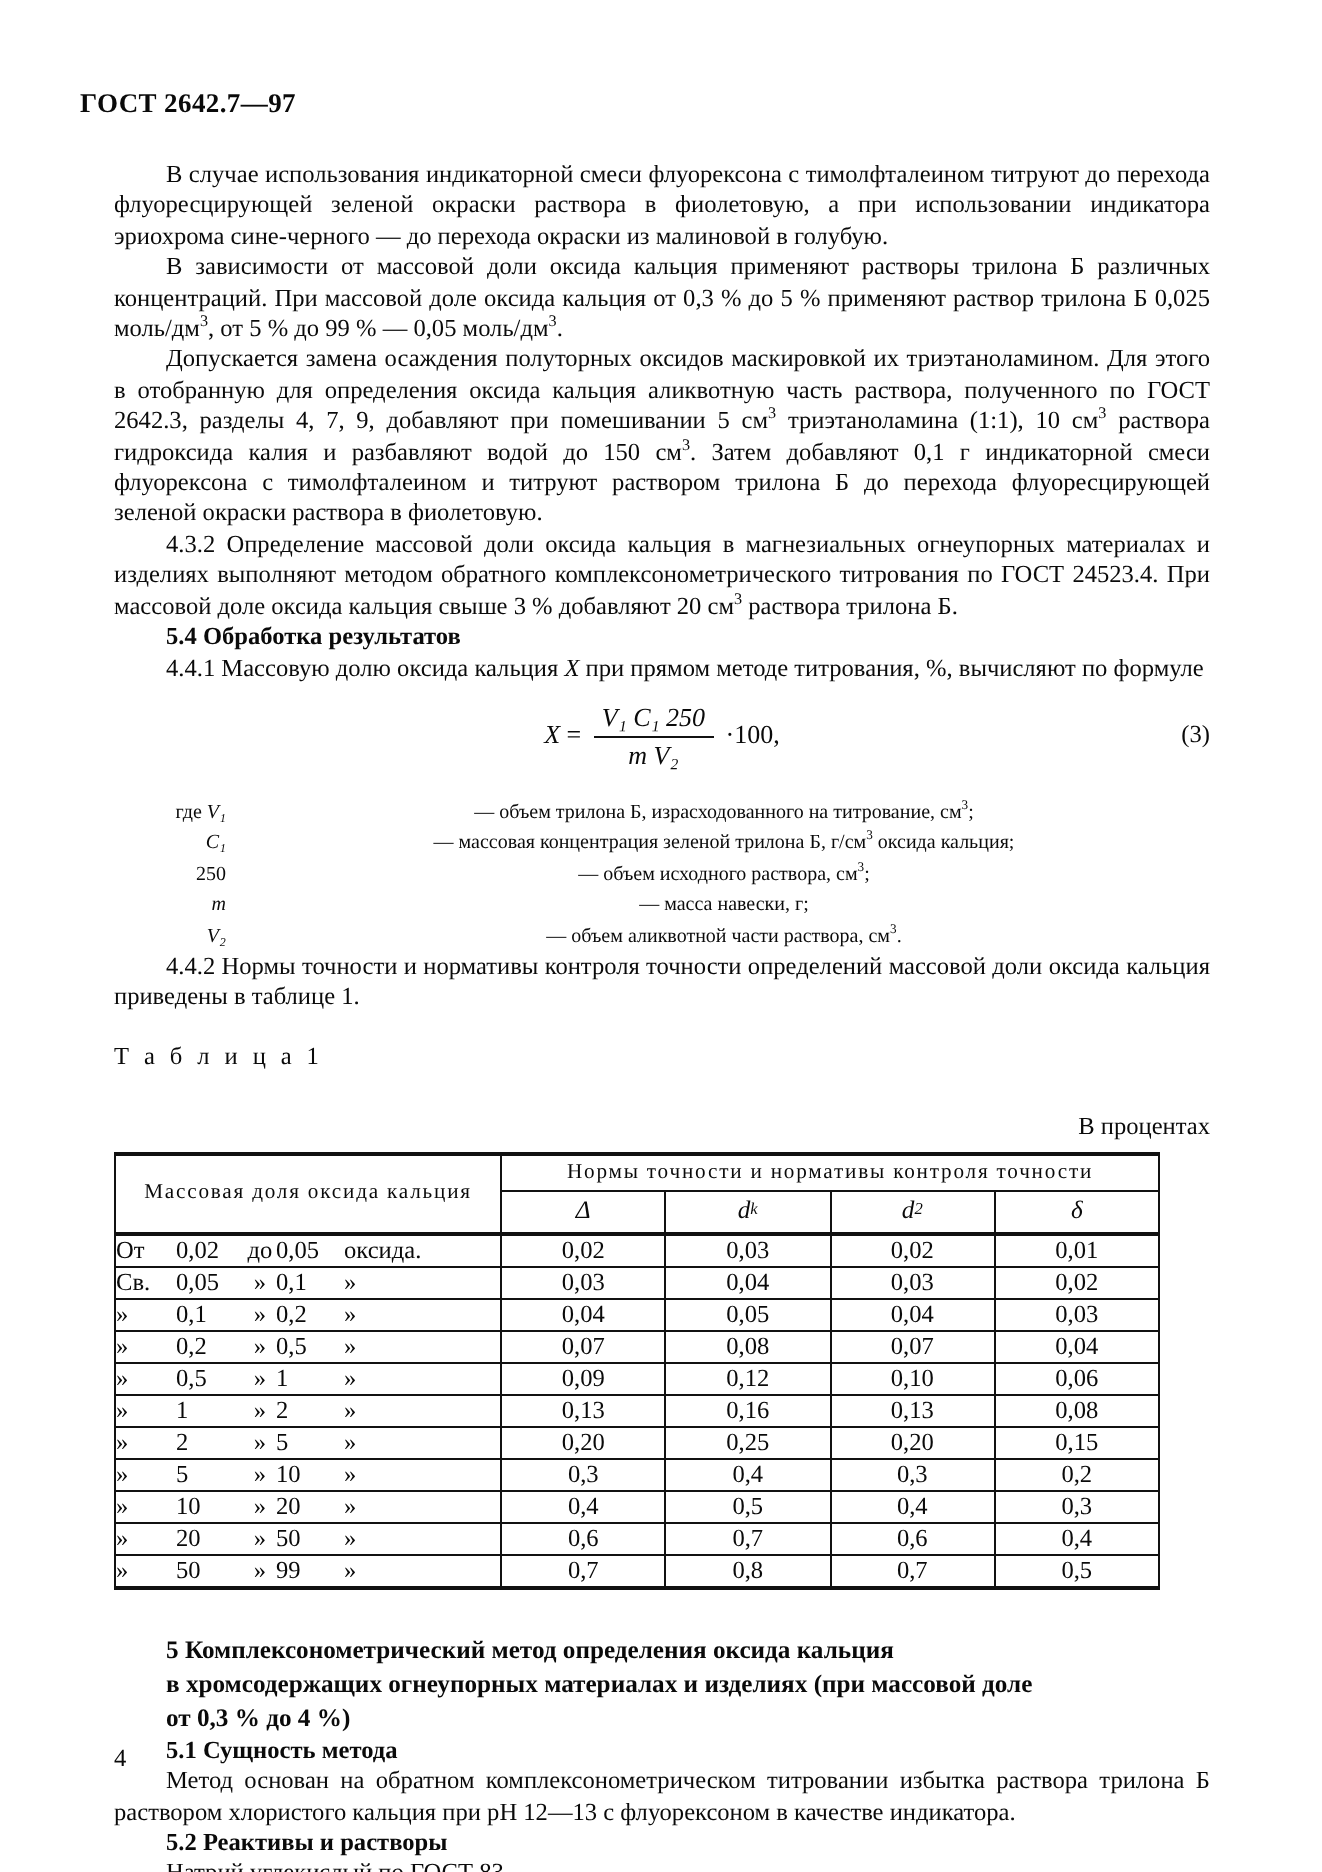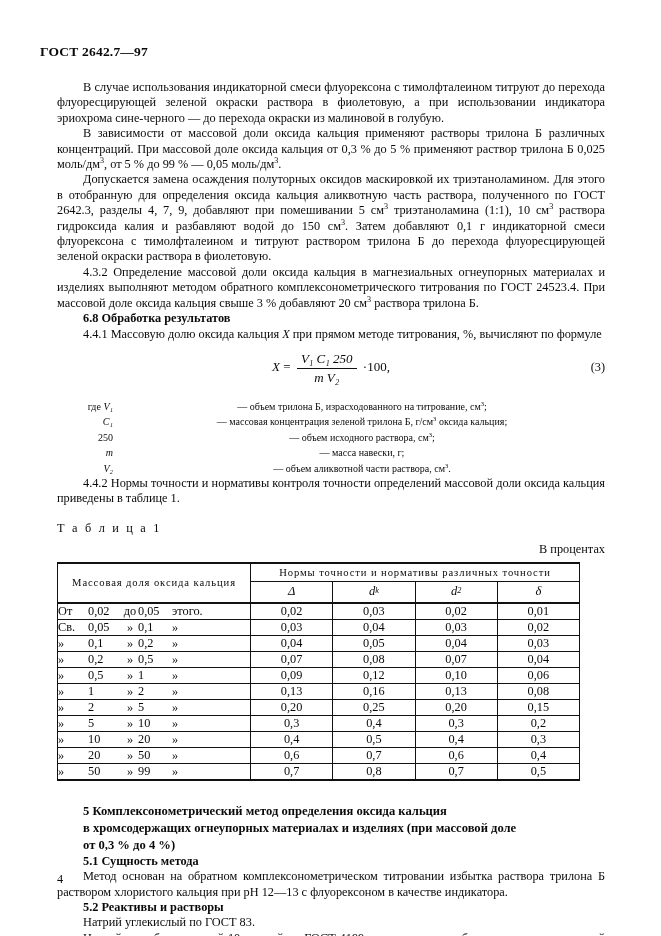--- a/index.html
+++ b/index.html
@@ -110,21 +110,21 @@
   .wl-sym.plain { font-style: normal; }
   .wl-def { flex: 1 1 auto; text-align: center; }
 
   
   .tbl-caption {
     margin-top: 14px;
     font-size: 12.3px;
     letter-spacing: 2.2px;
   }
   .tbl-units {
-    margin-top: 6px;
+    margin-top: 20px;
     font-size: 12.3px;
     text-align: right;
     letter-spacing: 0;
   }
   
   table.norms {
     margin-top: 5px;
     border-collapse: collapse;
     width: 523px;
     table-layout: fixed;
@@ -205,21 +205,21 @@
   <div class="content">
 
     <p class="body-text">В случае использования индикаторной смеси флуорексона с тимолфталеином титруют до перехода флуоресцирующей зеленой окраски раствора в фиолетовую, а при использовании индикатора эриохрома сине-черного — до перехода окраски из малиновой в голубую.</p>
 
     <p class="body-text"><span>В зависимости от массовой доли оксида кальция применяют растворы трилона Б различных концентраций. При массовой доле оксида кальция от 0,3 % до 5 % применяют раствор трилона Б 0,025 моль/дм</span><sup class="u">3</sup><span>, от 5 % до 99 % — 0,05 моль/дм</span><sup class="u">3</sup><span>.</span></p>
 
     <p class="body-text"><span>Допускается замена осаждения полуторных оксидов маскировкой их триэтаноламином. Для этого в отобранную для определения оксида кальция аликвотную часть раствора, полученного по ГОСТ 2642.3, разделы 4, 7, 9, добавляют при помешивании 5 см</span><sup class="u">3</sup><span> триэтаноламина (1:1), 10 см</span><sup class="u">3</sup><span> раствора гидроксида калия и разбавляют водой до 150 см</span><sup class="u">3</sup><span>. Затем добавляют 0,1 г индикаторной смеси флуорексона с тимолфталеином и титруют раствором трилона Б до перехода флуоресцирующей зеленой окраски раствора в фиолетовую.</span></p>
 
     <p class="body-text"><span>4.3.2  Определение массовой доли оксида кальция в магнезиальных огнеупорных материалах и изделиях выполняют методом обратного комплексонометрического титрования по ГОСТ 24523.4. При массовой доле оксида кальция свыше 3 % добавляют 20 см</span><sup class="u">3</sup><span> раствора трилона Б.</span></p>
 
-    <p class="body-text"><span class="run-bold">6.8  Обработка результатов</span></p>
+    <p class="body-text"><span class="run-bold">5.4  Обработка результатов</span></p>
 
     <p class="body-text"><span>4.4.1  Массовую долю оксида кальция </span><i class="var">X</i><span> при прямом методе титрования, %, вычисляют по формуле</span></p>
 
     <div class="formula-row">
       <div class="formula-center">
         <i class="var">X</i>
         <span>=</span>
         <span class="frac">
           <span class="num">V₁ C₁ 250</span>
           <span class="den">m V₂</span>
@@ -257,41 +257,41 @@
     <div class="tbl-caption">Т а б л и ц а  1</div>
     <div class="tbl-units">В процентах</div>
 
     <table class="norms">
       <thead>
         <tr>
           <th class="col-range outer-top hsplit" rowspan="2">
             <div class="th-inner">Массовая доля оксида кальция</div>
           </th>
           <th class="outer-top" colspan="4">
-            <div class="th-inner">Нормы точности и нормативы различных точности</div>
+            <div class="th-inner">Нормы точности и нормативы контроля точности</div>
           </th>
         </tr>
         <tr>
           <th class="sub hsplit">
               <div class="th-inner sym">Δ</div>
             </th>
           <th class="sub hsplit">
               <div class="th-inner sym">d<sub class="u">k</sub></div>
             </th>
           <th class="sub hsplit">
               <div class="th-inner sym">d<sub class="u">2</sub></div>
             </th>
           <th class="sub hsplit">
               <div class="th-inner sym">δ</div>
             </th>
         </tr>
       </thead>
       <tbody id="tbody">
           <tr>
-            <td class="rangecell"><span class="rng"><span class="w1">От</span><span class="w2">0,02</span><span class="w3">до</span><span class="w4">0,05</span><span class="w5">этого.</span></span></td>
+            <td class="rangecell"><span class="rng"><span class="w1">От</span><span class="w2">0,02</span><span class="w3">до</span><span class="w4">0,05</span><span class="w5">оксида.</span></span></td>
             <td class="num">0,02</td>
             <td class="num">0,03</td>
             <td class="num">0,02</td>
             <td class="num">0,01</td>
           </tr>
           <tr>
             <td class="rangecell"><span class="rng"><span class="w1">Св.</span><span class="w2">0,05</span><span class="w3">»</span><span class="w4">0,1</span><span class="w5">»</span></span></td>
             <td class="num">0,03</td>
             <td class="num">0,04</td>
             <td class="num">0,03</td>

